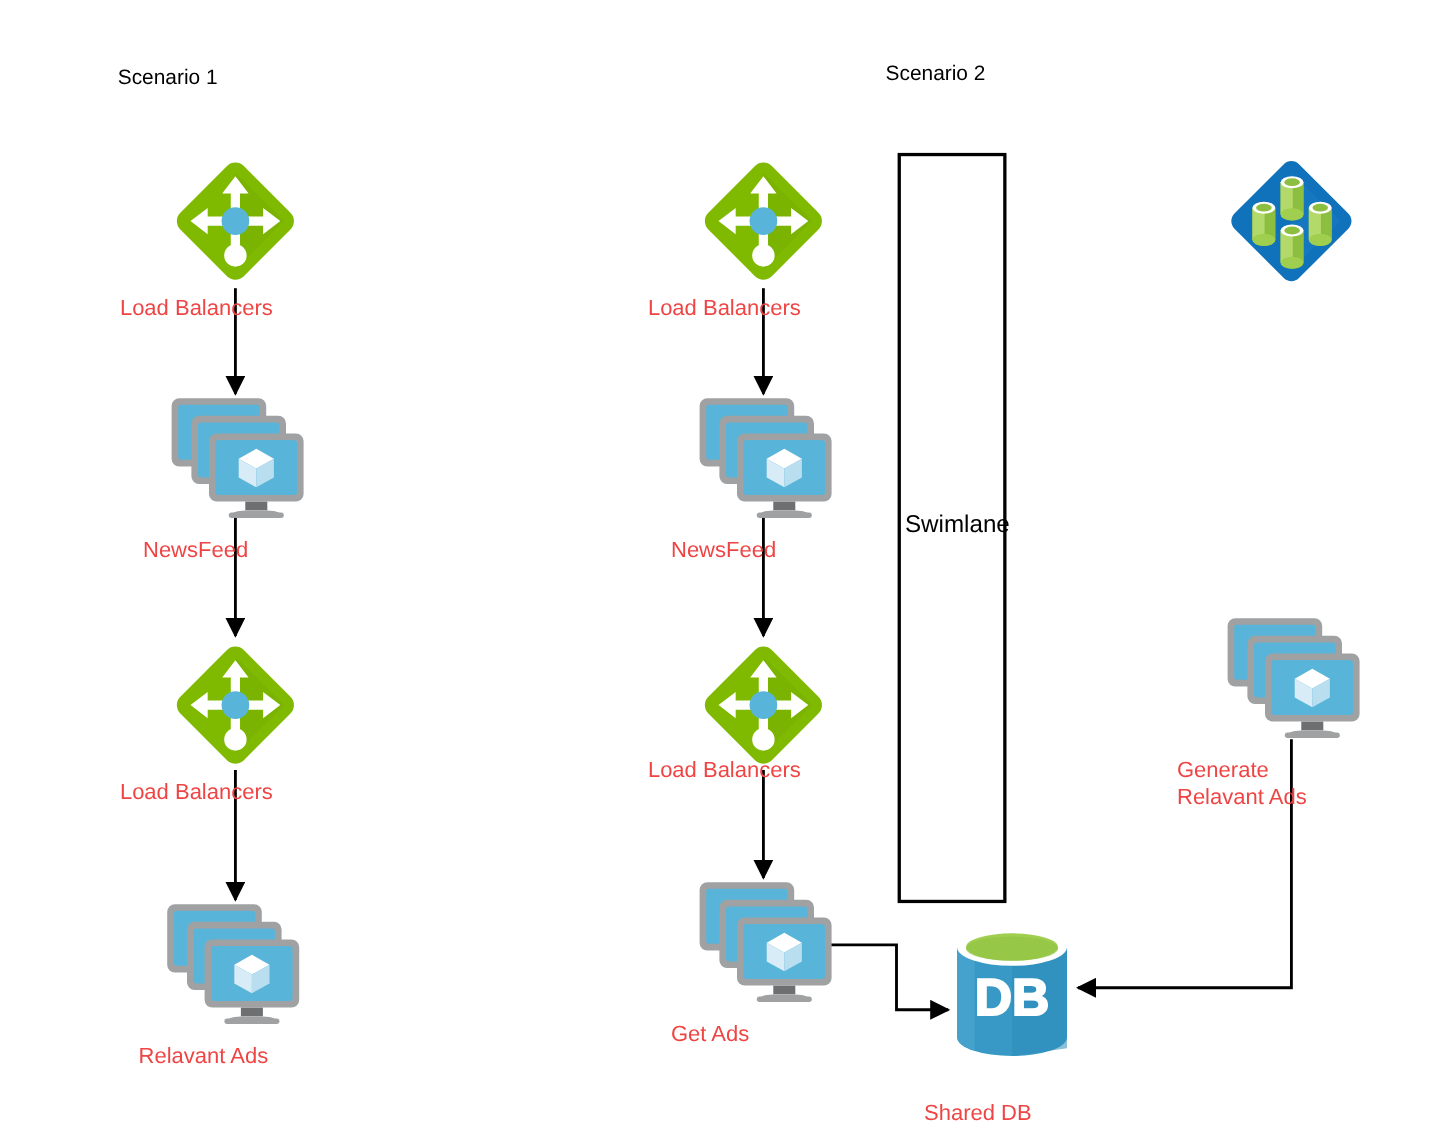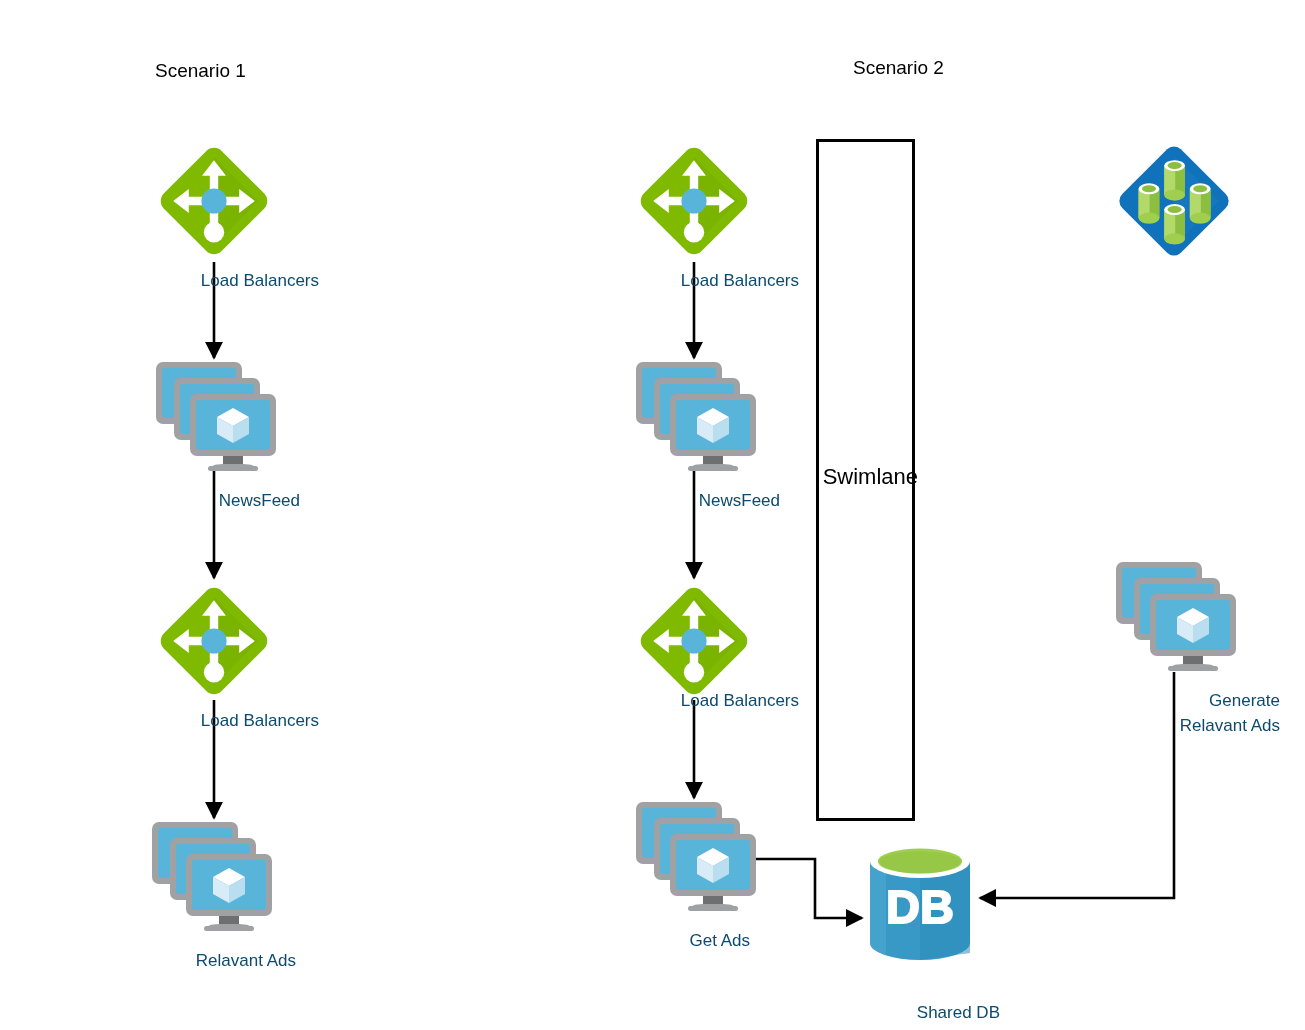--- a/index.html
+++ b/index.html
@@ -28,36 +28,35 @@
   .node {
     position: absolute;
   }
   .node-icon {
     position: absolute;
     left: 0;
     top: 0;
   }
   .node-label {
     position: absolute;
-    text-align: right;
-    color: #0c4a6e;
+    text-align: left;
+    color: #ef4444;
     font-family: "Liberation Sans", sans-serif;
-    font-size: 17px;
+    font-size: 20px;
     line-height: 25px;
     white-space: pre-line;
     pointer-events: none;
   }
   .scenario-title {
     position: absolute;
     color: #000000;
     font-family: "Liberation Sans", sans-serif;
     font-size: 19px;
     line-height: 22px;
     white-space: nowrap;
-    margin-left: 48px;
   }
   .swimlane-box {
     position: absolute;
     border: 3px solid #000000;
     background: transparent;
     box-sizing: border-box;
   }
   .swimlane-label {
     position: absolute;
     color: #000000;

